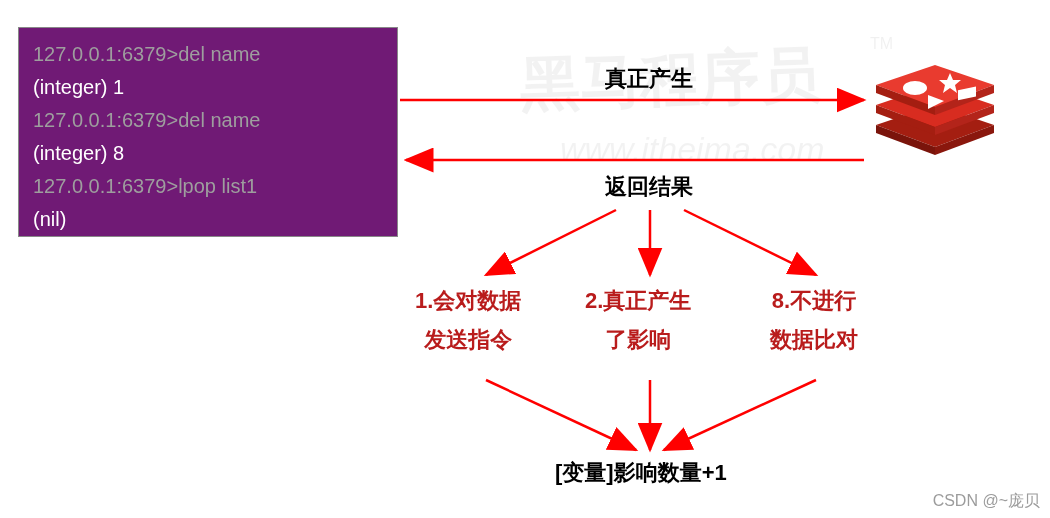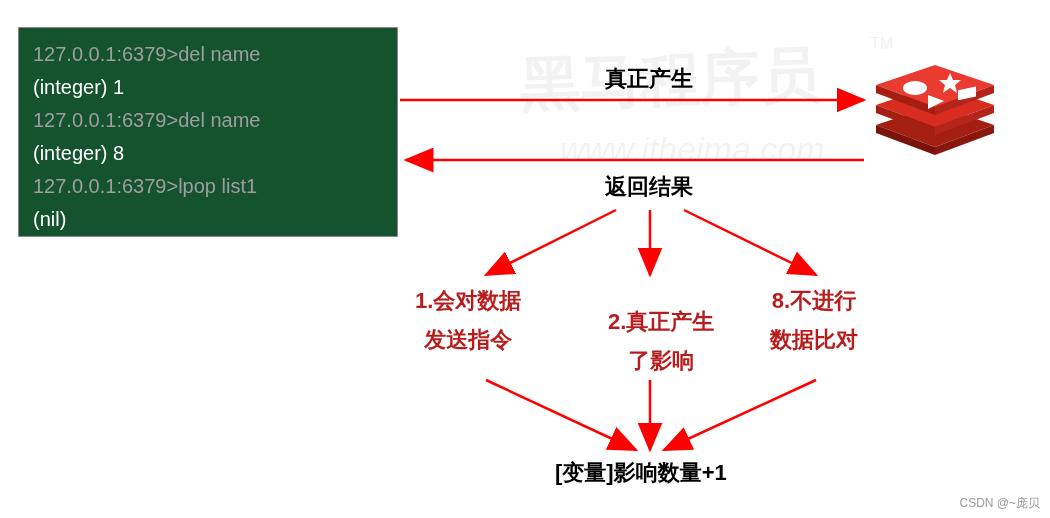--- a/index.html
+++ b/index.html
@@ -11,21 +11,21 @@
     background: #fff;
     font-family: "Microsoft YaHei", Arial, sans-serif;
     overflow: hidden;
   }
   .terminal {
     position: absolute;
     left: 18px;
     top: 27px;
     width: 380px;
     height: 210px;
-    background: #14532d;
+    background: #701a75;
     color: #fff;
     padding: 10px 14px;
     font-size: 20px;
     line-height: 1.65;
     font-family: Arial, sans-serif;
     border: 1px solid #888;
   }
   .terminal .prompt { color: #9e9e9e; }
   .terminal .out { color: #fff; }
   .redis-logo {
@@ -54,21 +54,21 @@
   svg.arrows {
     position: absolute;
     left: 0; top: 0;
     width: 1050px; height: 518px;
     pointer-events: none;
   }
   .credit {
     position: absolute;
     right: 10px;
     bottom: 6px;
-    font-size: 12px;
+    font-size: 16px;
     color: #9c9c9c;
     font-family: Arial, sans-serif;
   }
   .wm {
     position: absolute;
     color: rgba(0,0,0,0.05);
     font-weight: 700;
     pointer-events: none;
     user-select: none;
   }
@@ -140,21 +140,21 @@
   <line x1="816" y1="380" x2="664" y2="450" stroke="#ff0000" stroke-width="2.5" marker-end="url(#ah)"></line>
 </svg>
 
 <div class="lbl" style="left:605px; top:64px;">真正产生</div>
 <div class="lbl" style="left:605px; top:172px;">返回结果</div>
 
 <div class="branch" style="left:415px; top:282px;">
   <div>1.会对数据</div>
   <div>发送指令</div>
 </div>
-<div class="branch" style="left:608px; top:282px;margin-top:21px;">
+<div class="branch" style="left:585px; top:282px;">
   <div>2.真正产生</div>
   <div>了影响</div>
 </div>
 <div class="branch" style="left:770px; top:282px;">
   <div>8.不进行</div>
   <div>数据比对</div>
 </div>
 
 <div class="lbl" style="left:555px; top:458px;">[变量]影响数量+1</div>
 

